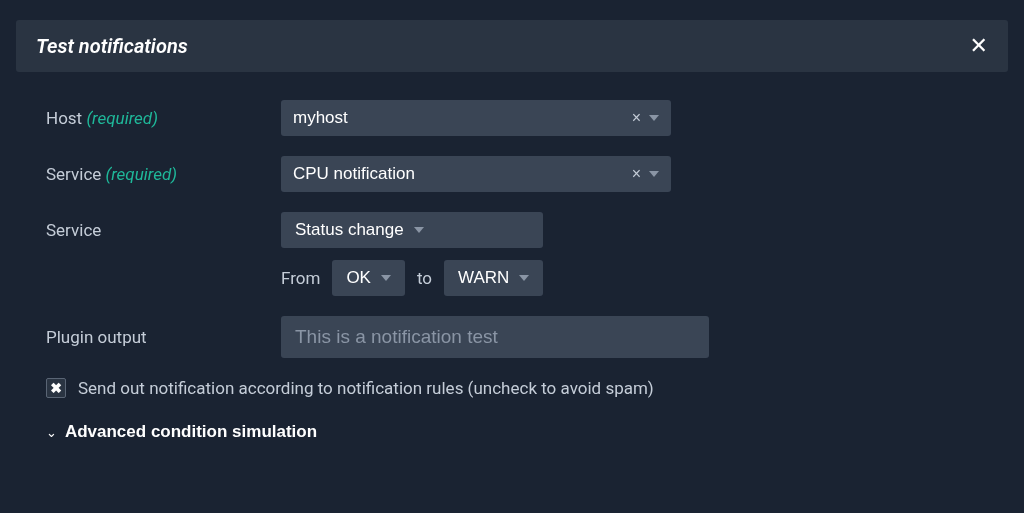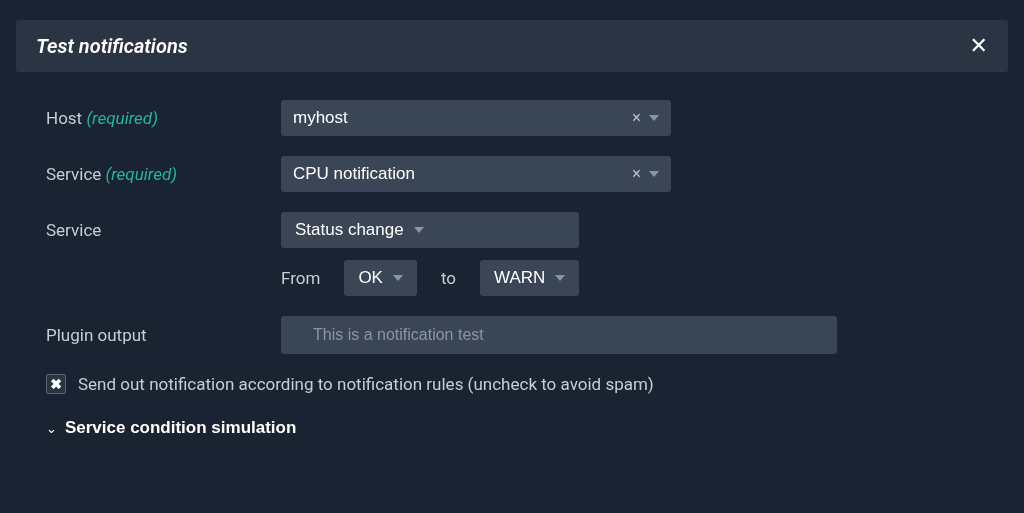--- a/index.html
+++ b/index.html
@@ -107,37 +107,37 @@
       font-size: 17px;
       color: #ffffff;
       cursor: pointer;
       border: none;
       gap: 10px;
       text-align: right;
     }
     .inline-row {
       display: flex;
       align-items: center;
-      gap: 24px;
+      gap: 12px;
       font-size: 17px;
       color: #c5cdd8;
     }
     .sim-group {
       display: flex;
       flex-direction: column;
       gap: 12px;
     }
     .text-input {
       background: #3a4555;
       border: none;
       border-radius: 3px;
-      padding: 10px 32px;
-      font-size: 16px;
-      color: #ffffff;
-      width: 556px;
+      padding: 10px 14px;
+      font-size: 19px;
+      color: #ffffff;
+      width: 428px;
     }
     .text-input::placeholder { color: #8a95a5; }
     .checkbox-row {
       display: flex;
       align-items: center;
       gap: 12px;
       margin-top: 8px;
       margin-bottom: 24px;
     }
     .checkbox {
@@ -237,17 +237,17 @@
       <input type="text" class="text-input" placeholder="This is a notification test" style="">
     </div>
 
     <div class="checkbox-row">
       <div class="checkbox">✖</div>
       <div class="checkbox-label">Send out notification according to notification rules (uncheck to avoid spam)</div>
     </div>
 
     <button class="expander">
       <span class="expander-caret">⌄</span>
-      <span class="expander-label">Service condition simulation</span>
+      <span class="expander-label">Advanced condition simulation</span>
     </button>
 
   </div>
 </div>
 
 </body></html>

